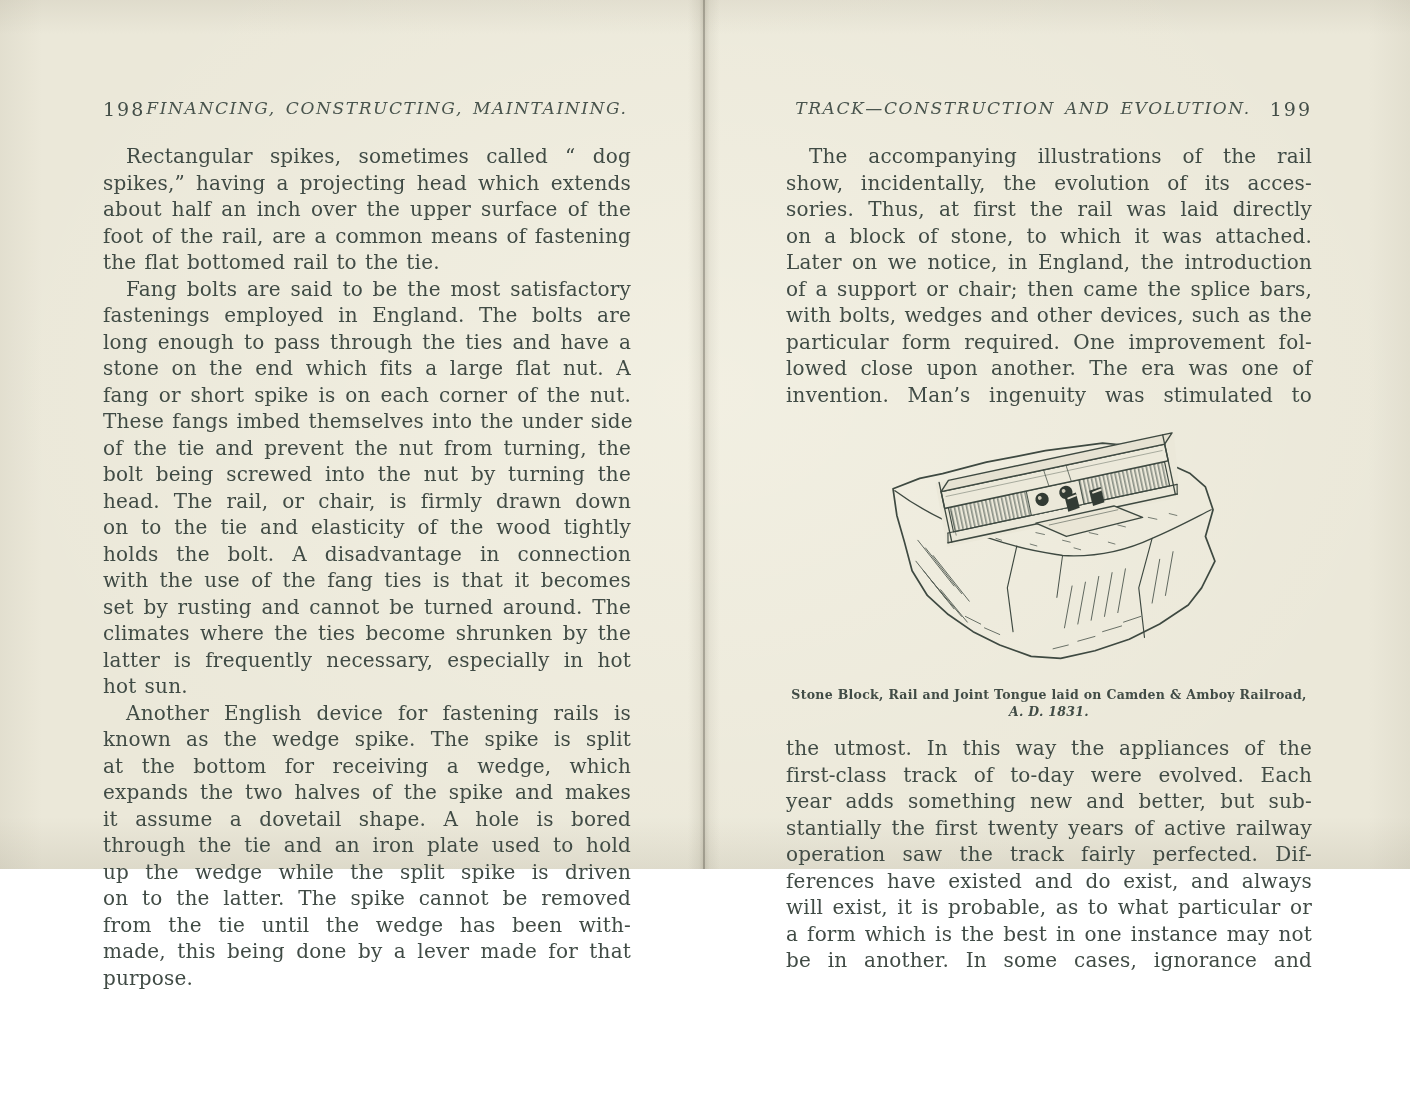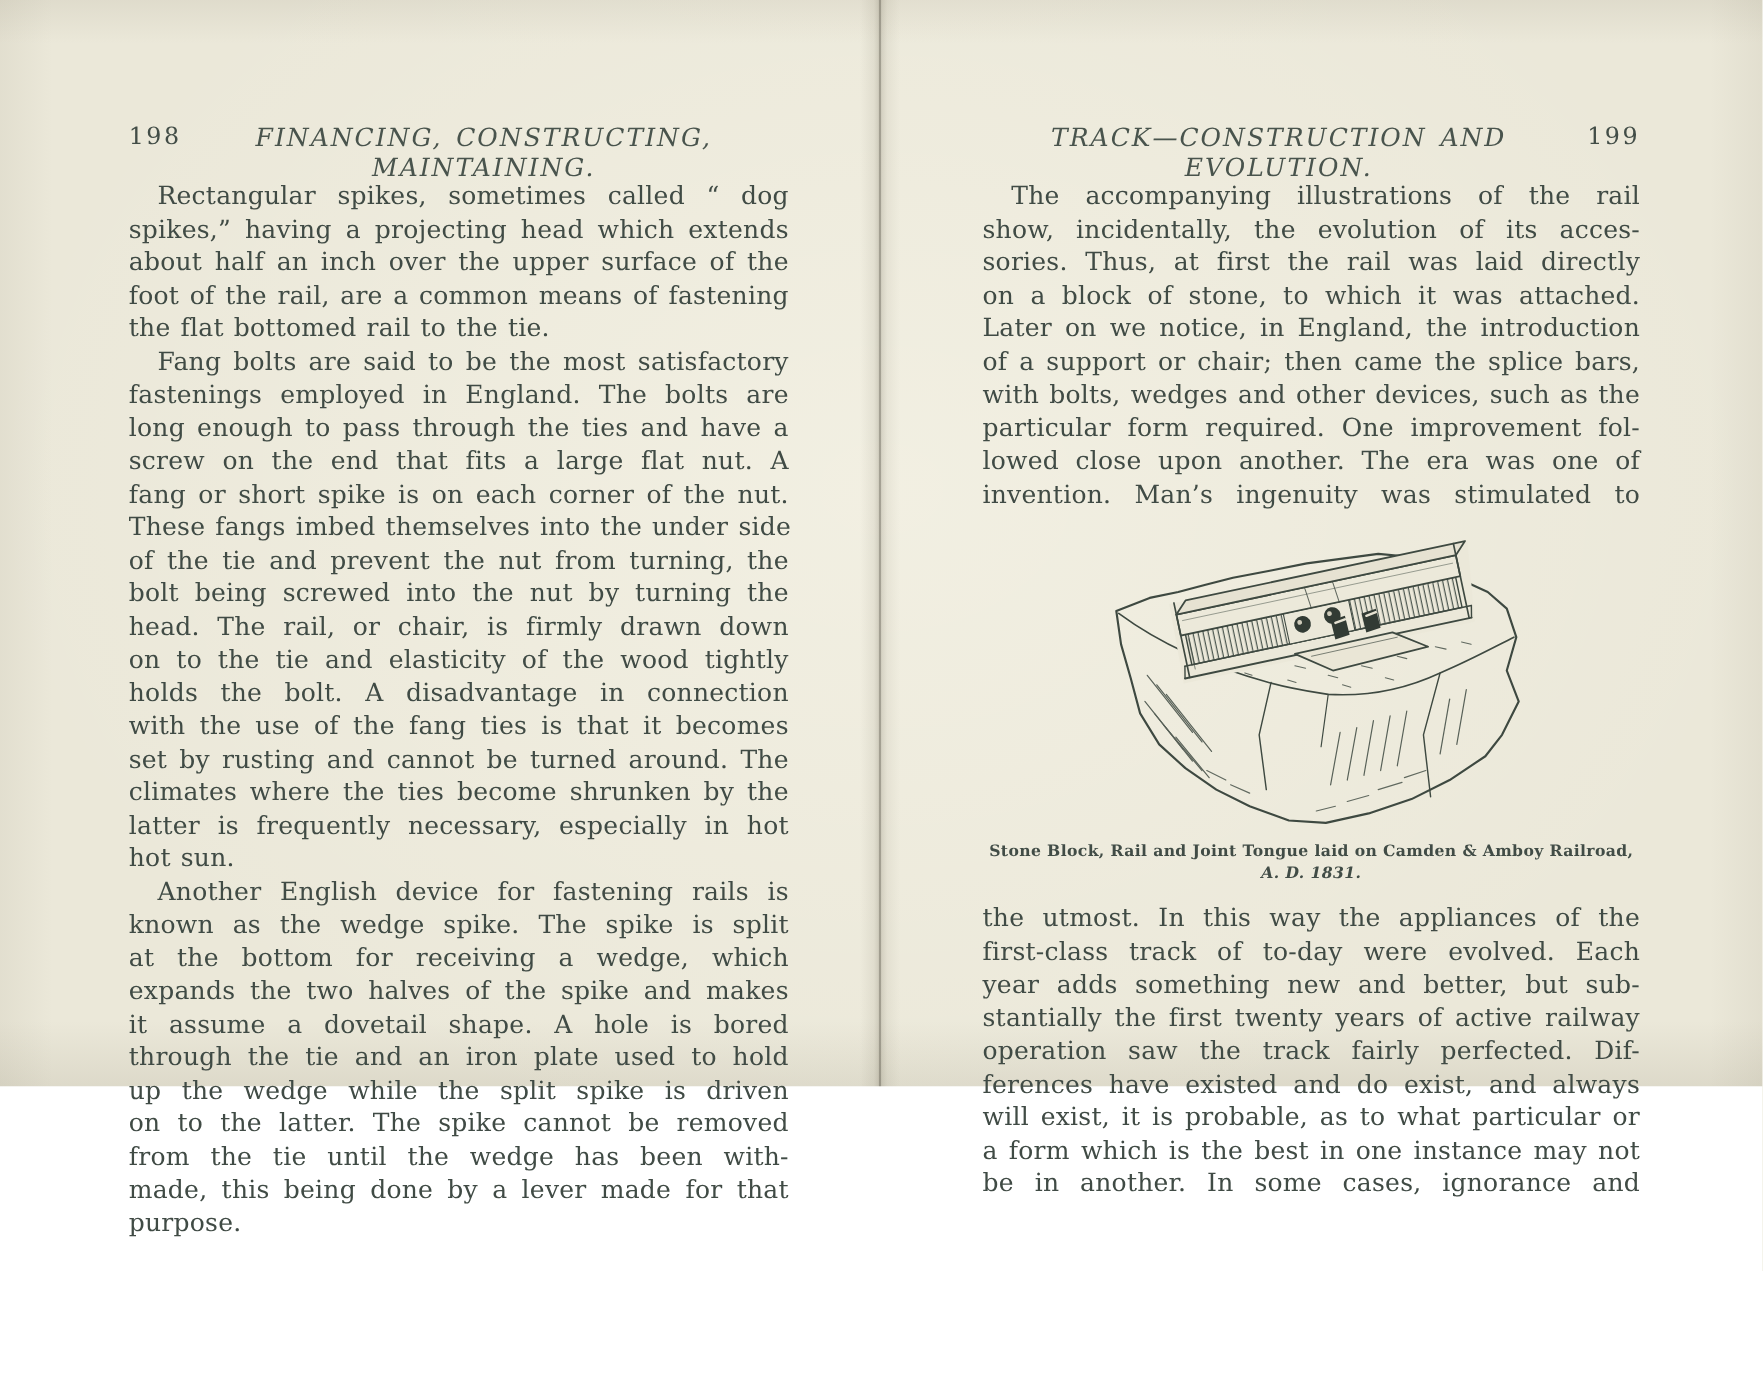--- a/index.html
+++ b/index.html
@@ -45,21 +45,21 @@
 
   .pagehead {
     position: relative;
     height: 24px;
     margin-bottom: 21px;
   }
   .running-head {
     display: block;
     text-align: center;
     font-style: italic;
-    font-size: 20px;
+    font-size: 17px;
     letter-spacing: 1.6px;
     word-spacing: 3px;
     color: #49544d;
   }
   .page-left .running-head  { padding-left: 40px; }
   .page-right .running-head { padding-right: 52px; }
   .pagenum {
     position: absolute;
     top: 0;
     font-size: 19px;
@@ -87,21 +87,21 @@
     margin-top: 12px;
     width: 100%;
   }
   .figure-art {
     display: block;
     margin-left: 88px;
     width: 400px;
     height: 250px;
   }
   .figure-caption {
-    margin-top: 2px;
+    margin-top: 16px;
     text-align: center;
     font-size: 12.5px;
     font-weight: bold;
     line-height: 17px;
     letter-spacing: 0.3px;
     color: #414c46;
   }
   .para-bottom { margin-top: 15px; }
 </style>
 </head>
@@ -118,21 +118,21 @@
         <div class="line">Rectangular spikes, sometimes called “ dog</div>
         <div class="line">spikes,” having a projecting head which extends</div>
         <div class="line">about half an inch over the upper surface of the</div>
         <div class="line">foot of the rail, are a common means of fastening</div>
         <div class="line">the flat bottomed rail to the tie.</div>
       </div>
     <div class="para indent">
         <div class="line">Fang bolts are said to be the most satisfactory</div>
         <div class="line">fastenings employed in England. The bolts are</div>
         <div class="line">long enough to pass through the ties and have a</div>
-        <div class="line">screw on the end that fits a large flat nut. A</div>
+        <div class="line">stone on the end which fits a large flat nut. A</div>
         <div class="line">fang or short spike is on each corner of the nut.</div>
         <div class="line">These fangs imbed themselves into the under side</div>
         <div class="line">of the tie and prevent the nut from turning, the</div>
         <div class="line">bolt being screwed into the nut by turning the</div>
         <div class="line">head. The rail, or chair, is firmly drawn down</div>
         <div class="line">on to the tie and elasticity of the wood tightly</div>
         <div class="line">holds the bolt. A disadvantage in connection</div>
         <div class="line">with the use of the fang ties is that it becomes</div>
         <div class="line">set by rusting and cannot be turned around. The</div>
         <div class="line">climates where the ties become shrunken by the</div>

